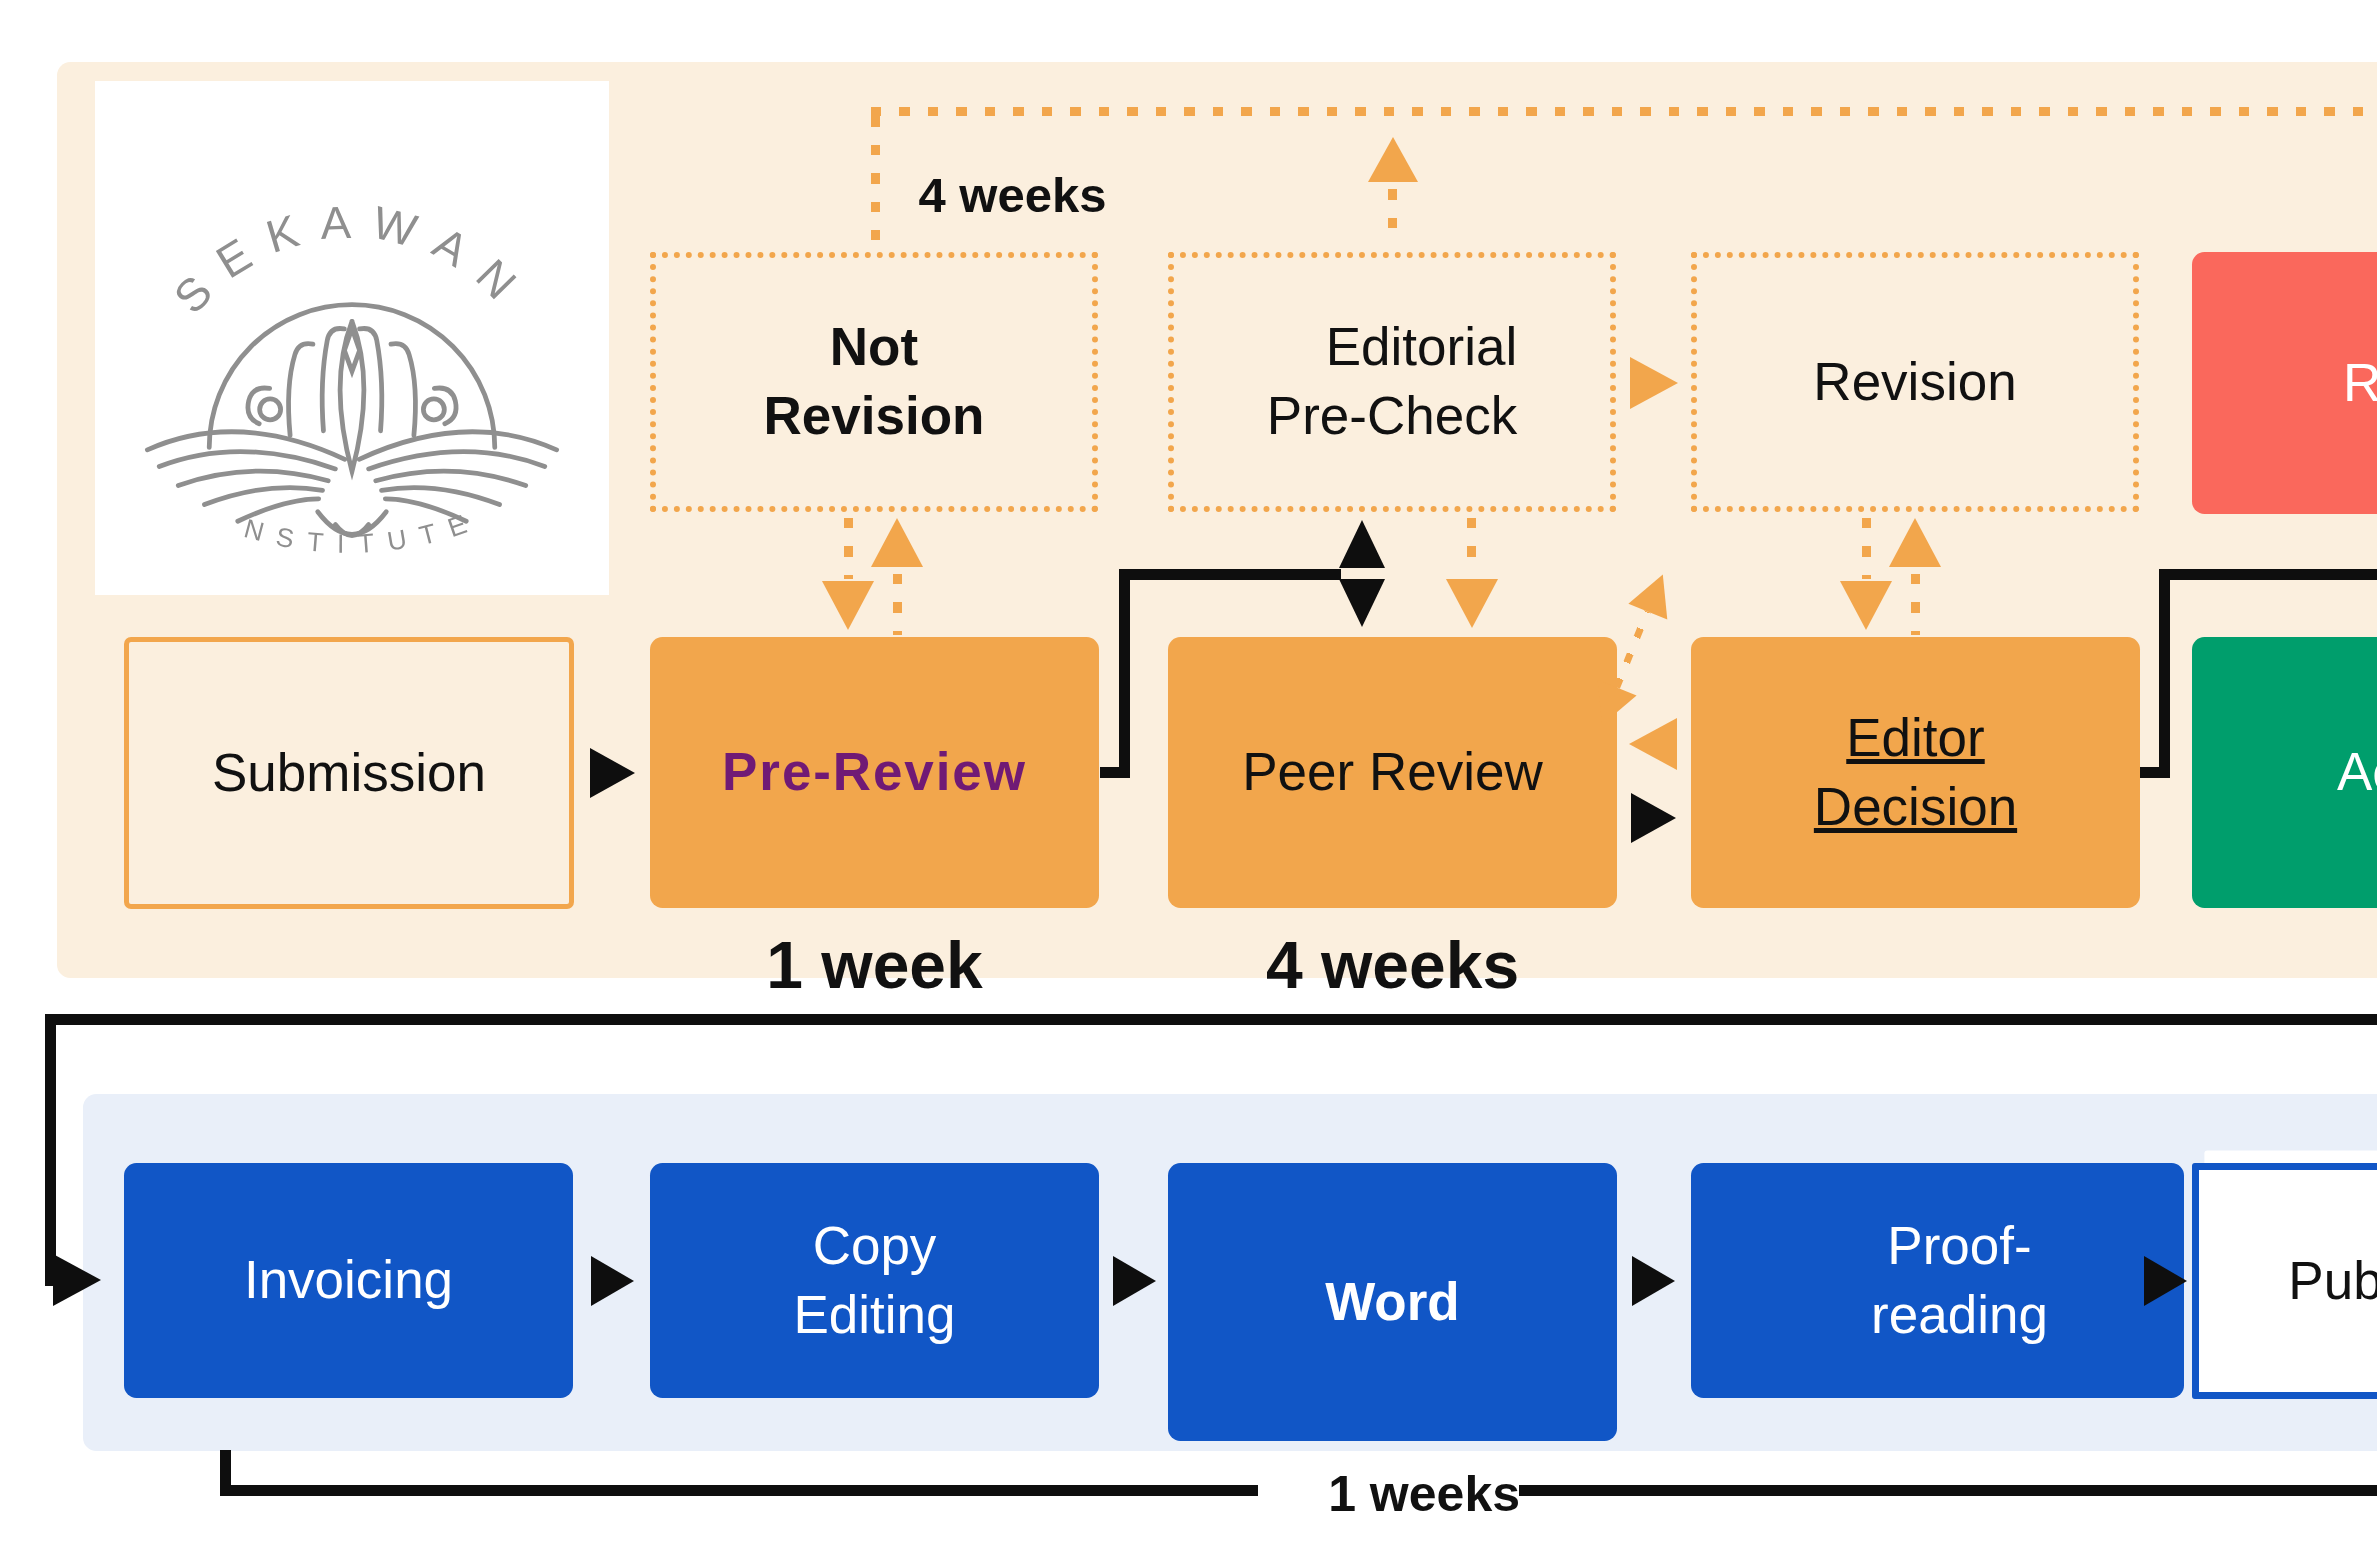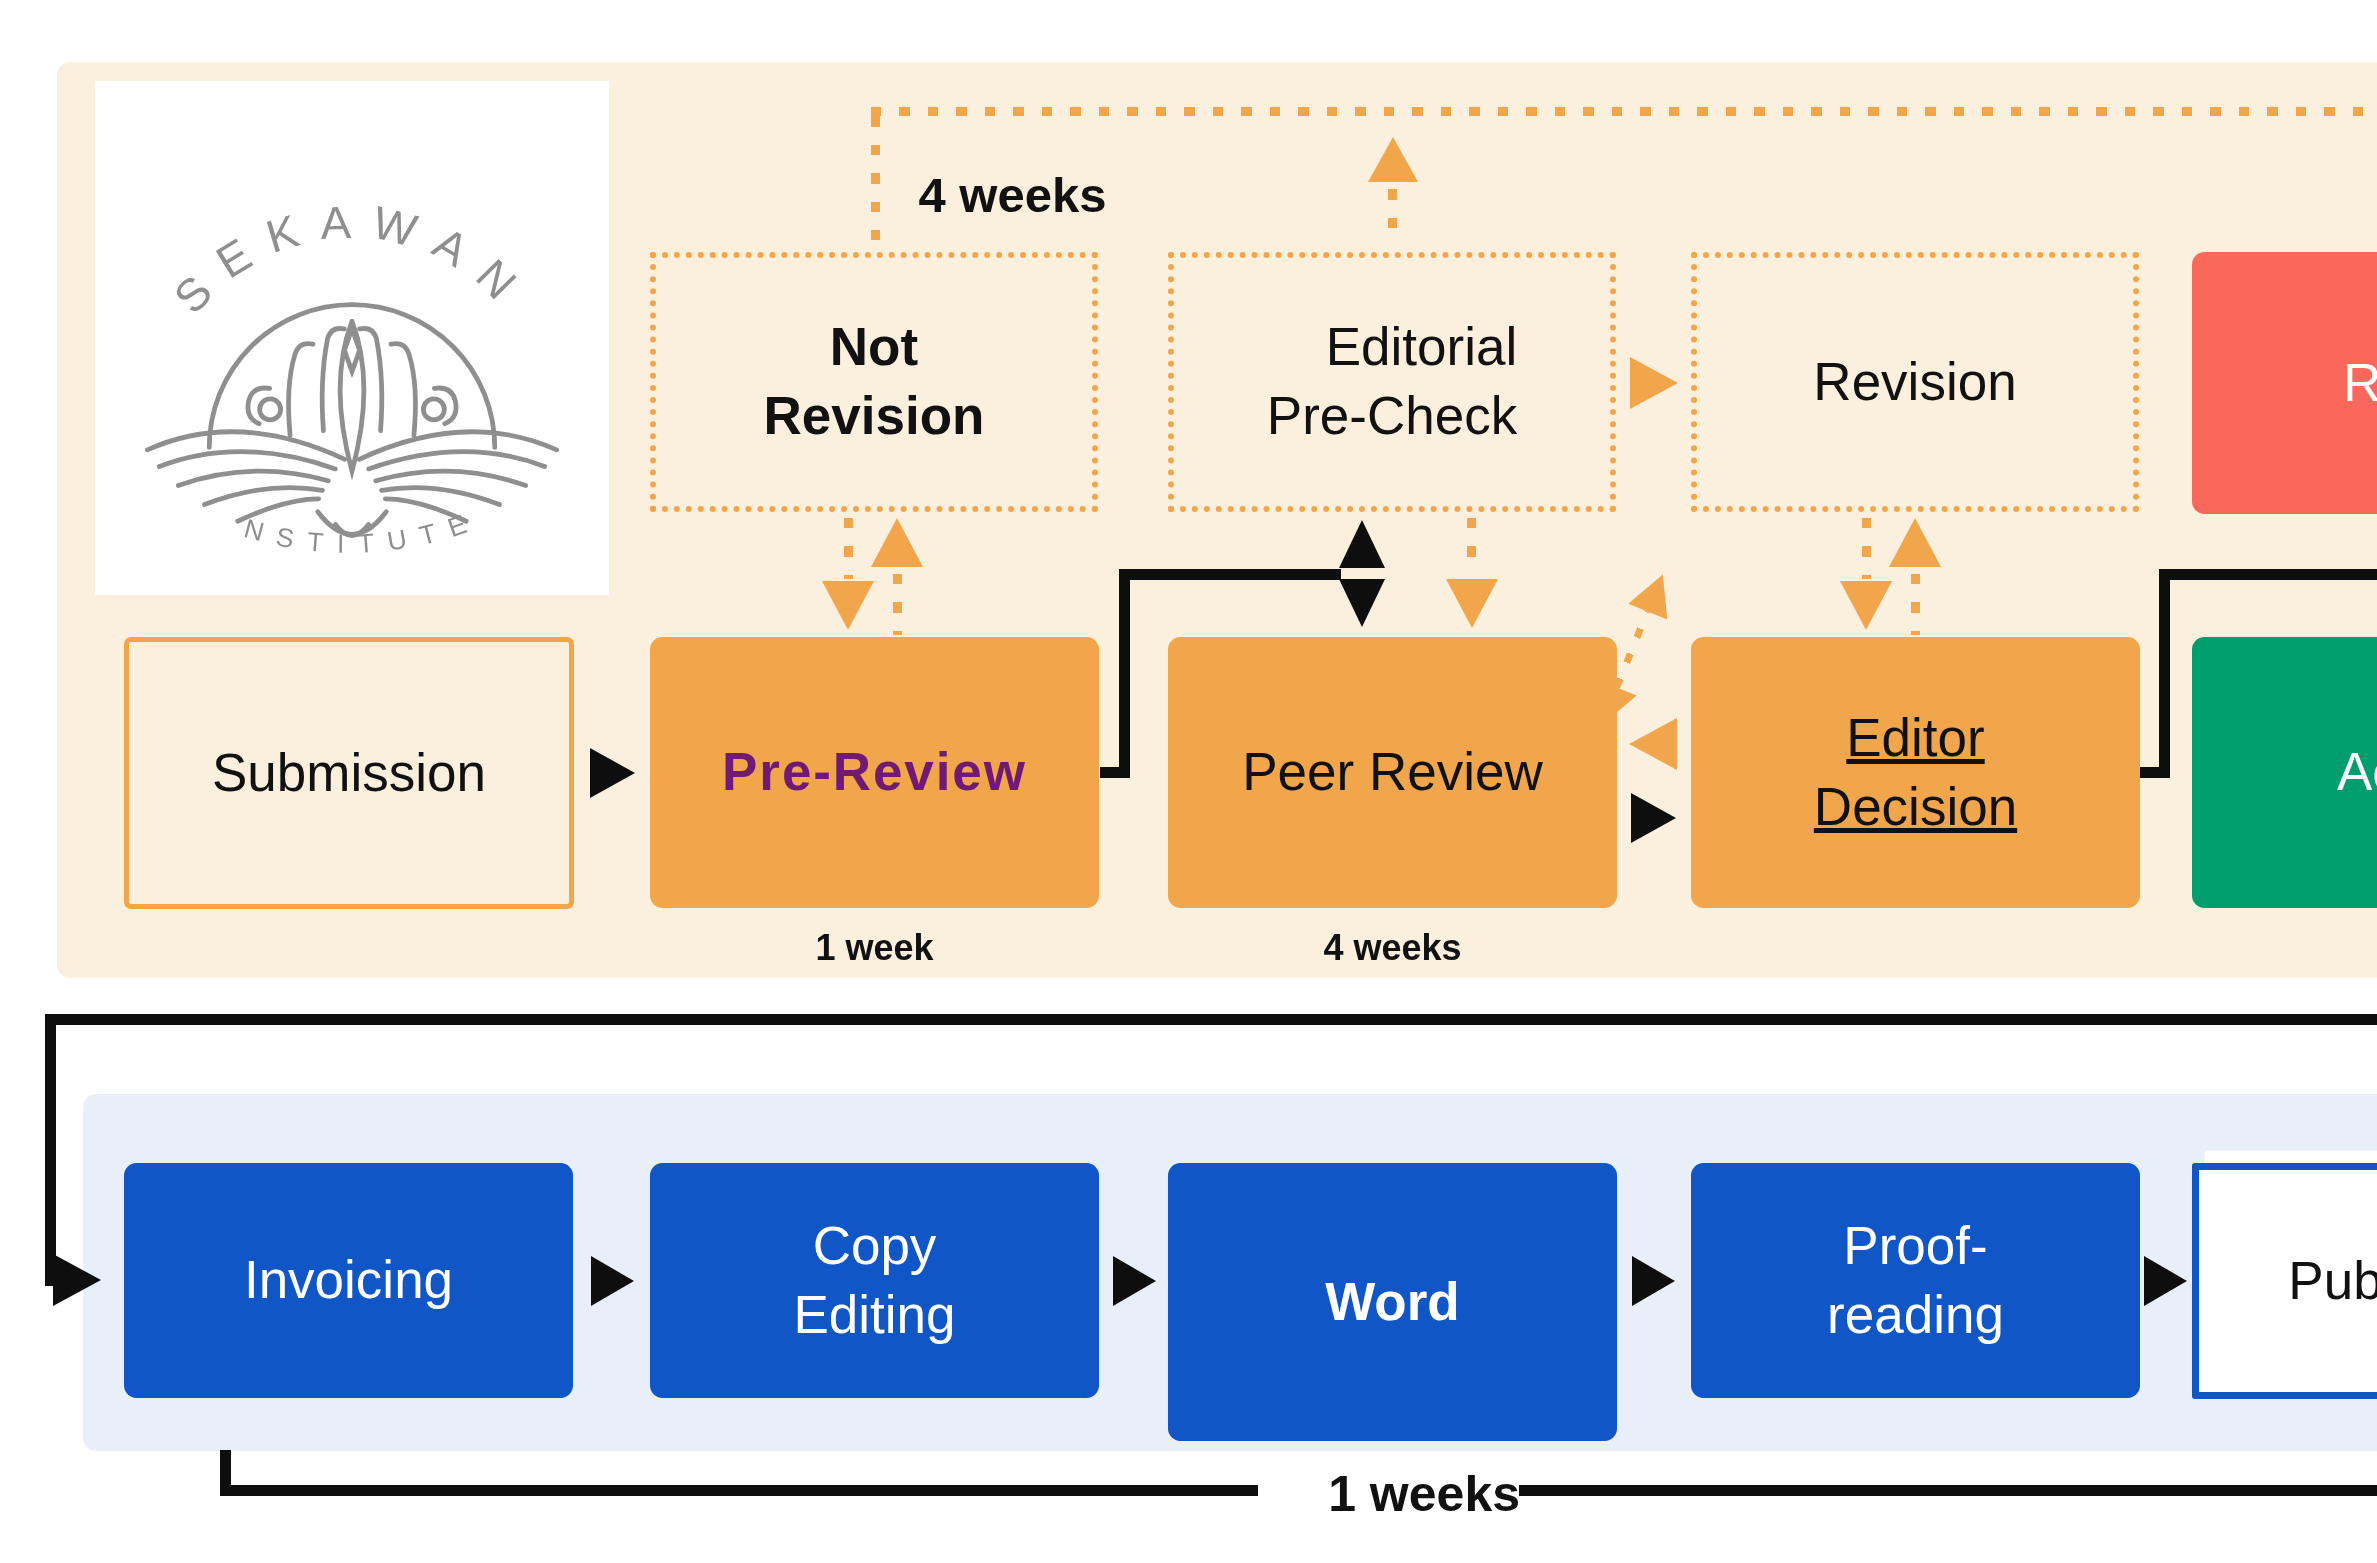--- a/index.html
+++ b/index.html
@@ -12,21 +12,21 @@
   .solid{border-radius:12.4px;}
   .dotted{border:6.7px dotted #F2A64C;}
   .lblw{color:#ffffff;}
   
   .dh{position:absolute;height:8.6px;background-image:repeating-linear-gradient(90deg,#F2A64C 0 10.5px,transparent 10.5px 28.5px);}
   .dv{position:absolute;width:8.6px;background-image:repeating-linear-gradient(180deg,#F2A64C 0 10.5px,transparent 10.5px 28.5px);}
   
   .ln{position:absolute;background:#0e0e0e;}
   
   .tri{position:absolute;width:0;height:0;border-style:solid;border-color:transparent;}
-  .wk{position:absolute;font-size:36px;font-weight:600;text-align:center;}
+  .wk{position:absolute;font-size:66px;font-weight:600;text-align:center;}
   .diag{position:absolute;display:flex;align-items:center;}
   .diag .dashmid{height:7.6px;flex:1 1 auto;background-image:repeating-linear-gradient(90deg,#F2A64C 0 9.5px,transparent 9.5px 27px);}
 </style>
 </head>
 <body>
 
 <div id="canvas">
 
   <div class="panel" style="left:57px;top:62px;width:2805px;height:916px;background:#FBEFDE;"></div>
 
@@ -104,21 +104,21 @@
 
   <div class="abs" style="left:889px;top:167px;width:247px;font-size:49px;font-weight:700;text-align:center;">4 weeks</div>
 
   <div class="box solid lblw" style="left:124px;top:1163px;width:449px;height:235px;background:#1156C6;"><span>Invoicing</span></div>
 
   <div class="box solid lblw" style="left:650px;top:1163px;width:449px;height:235px;background:#1156C6;"><span>Copy
 Editing</span></div>
 
   <div class="box solid lblw" style="left:1168px;top:1163px;width:449px;height:278px;background:#1156C6;font-weight:700;"><span>Word</span></div>
 
-  <div class="box solid lblw" style="left:1691px;top:1163px;width:449px;height:235px;background:#1156C6;"><span>Proof-
+  <div class="box solid lblw" style="left:1691px;top:1163px;width:449px;height:235px;background:#1156C6;padding-left:44px;"><span>Proof-
 reading</span></div>
 
   <div class="box" style="left:2192px;top:1163px;width:438px;height:222px;background:#ffffff;border:7.6px solid #1156C6;border-radius:2.9px;box-shadow:12.4px -12.4px 0 0 #ffffff;"><span>Publication</span></div>
 
   <div class="dh" style="left:871px;top:107px;width:1550px;"></div>
   <div class="dv" style="left:871px;top:116px;height:126px;"></div>
 
   <div class="tri" style="left:1368px;top:137px;border-width:0 25px 45px 25px;border-bottom-color:#F2A64C;"></div>
   <div class="dv" style="left:1388px;top:189px;height:53px;"></div>
 

